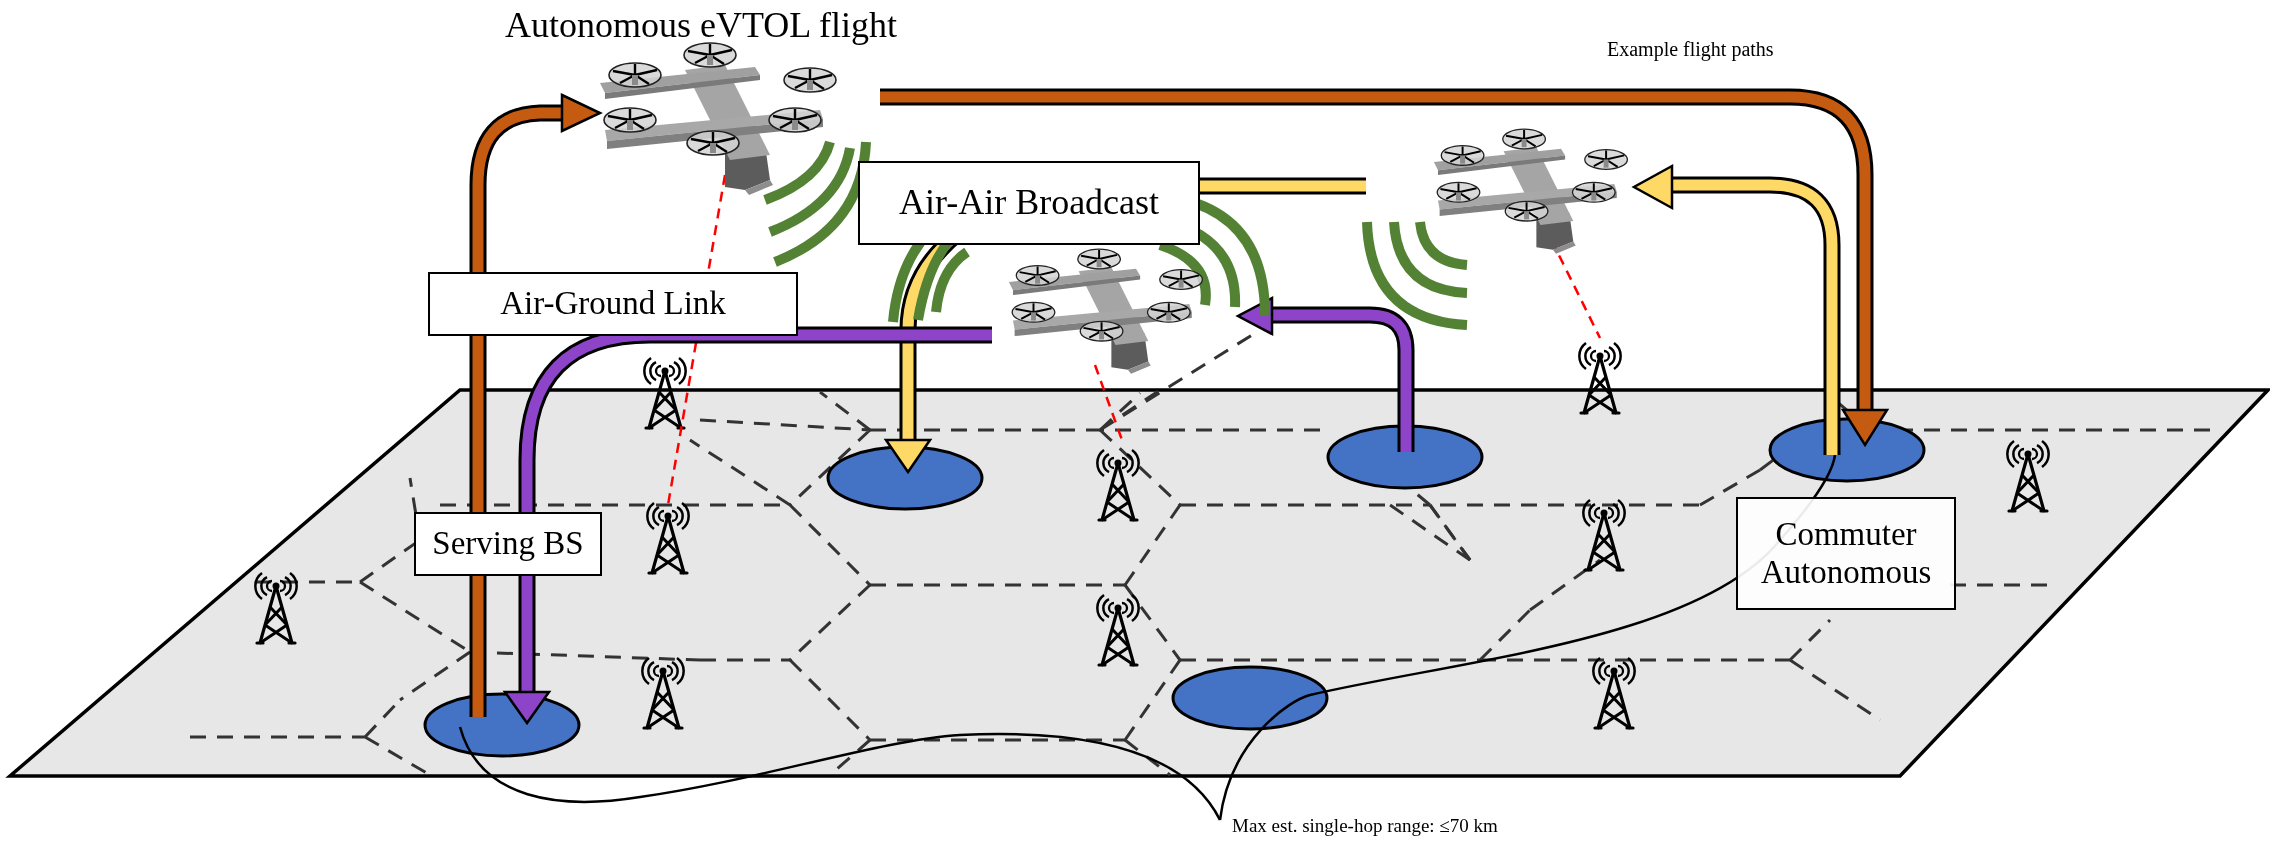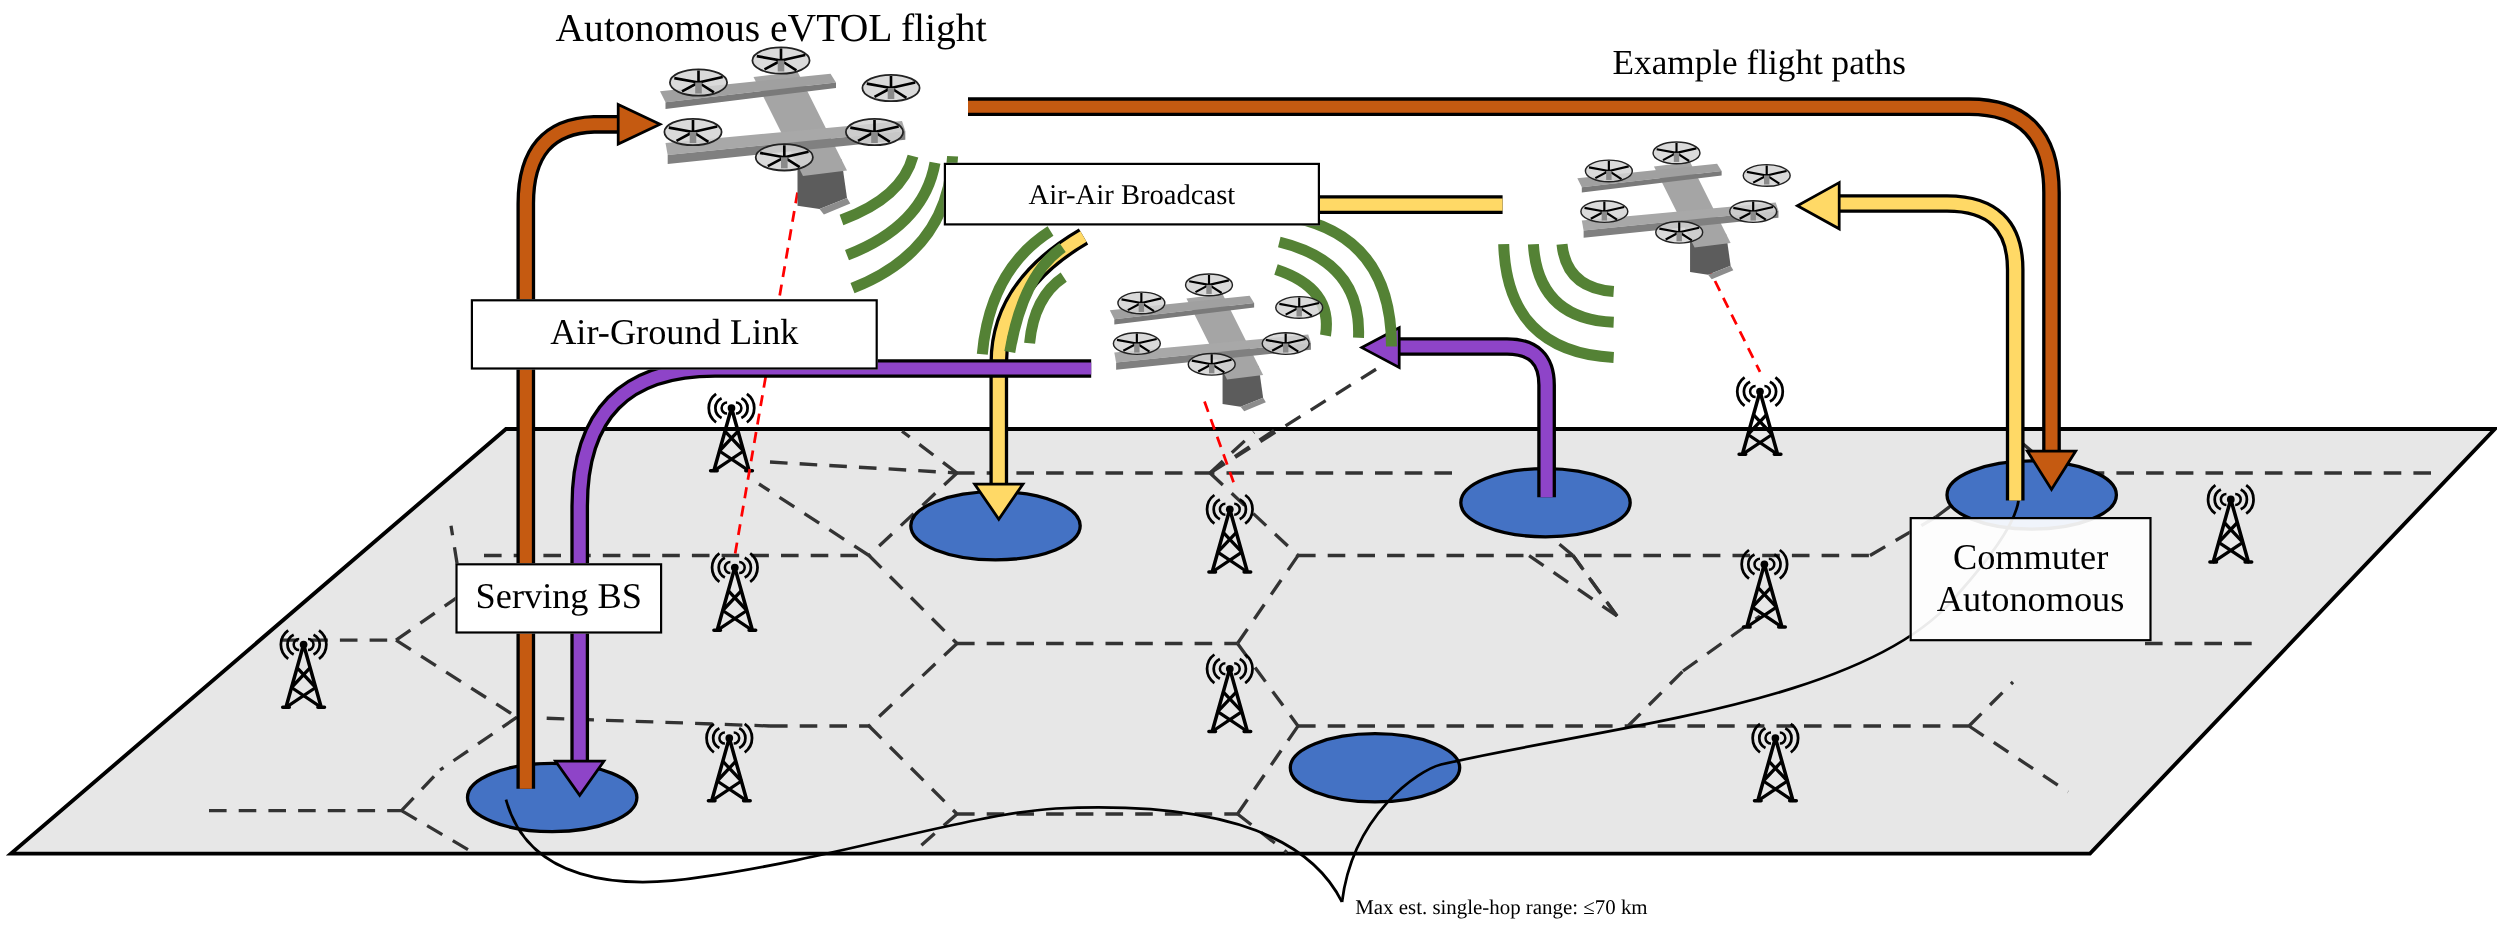--- a/index.html
+++ b/index.html
@@ -175,28 +175,28 @@
     <path d="M1394,222 Q1398,290 1467,293"></path>
     <path d="M1420,222 Q1424,262 1467,265"></path>
   </g>
 
   <use href="#drone" x="705" y="105"></use>
   <use href="#drone" x="1095" y="300" transform="translate(1095 300) scale(0.82) translate(-1095 -300)"></use>
   <use href="#drone" x="1520" y="180" transform="translate(1520 180) scale(0.82) translate(-1520 -180)"></use>
 </svg>
 
 <div class="free-text" style="left:505px; top:4px; font-size:36px;">Autonomous eVTOL flight</div>
-<div class="free-text" style="left:1466px; top:38px; font-size:32px;">Example flight paths</div>
-
-<div class="label-box" style="left:858px; top:148px; width:342px; height:57px; font-size:26px;">
+<div class="free-text" style="left:1607px; top:38px; font-size:20px;">Example flight paths</div>
+
+<div class="label-box" style="left:858px; top:161px; width:342px; height:84px; font-size:36px;">
   <span>Air-Air Broadcast</span>
 </div>
 <div class="label-box" style="left:428px; top:272px; width:370px; height:64px; font-size:33px;">
   <span>Air-Ground Link</span>
 </div>
 <div class="label-box" style="left:414px; top:512px; width:188px; height:64px; font-size:33px;">
   <span>Serving BS</span>
 </div>
-<div class="label-box" style="left:1736px; top:470px; width:220px; height:113px; font-size:33px; flex-direction:column; background:rgba(255,255,255,0.92);">
+<div class="label-box" style="left:1736px; top:497px; width:220px; height:113px; font-size:33px; flex-direction:column; background:rgba(255,255,255,0.92);">
   <span>Commuter</span>
   <span>Autonomous</span>
 </div>
 <div class="free-text" style="left:1232px; top:815px; font-size:19px;">Max est. single-hop range: ≤70 km</div>
 
 </body></html>

